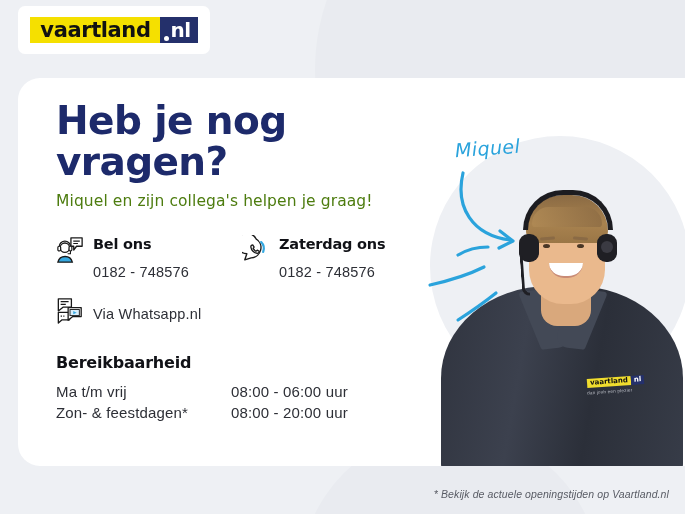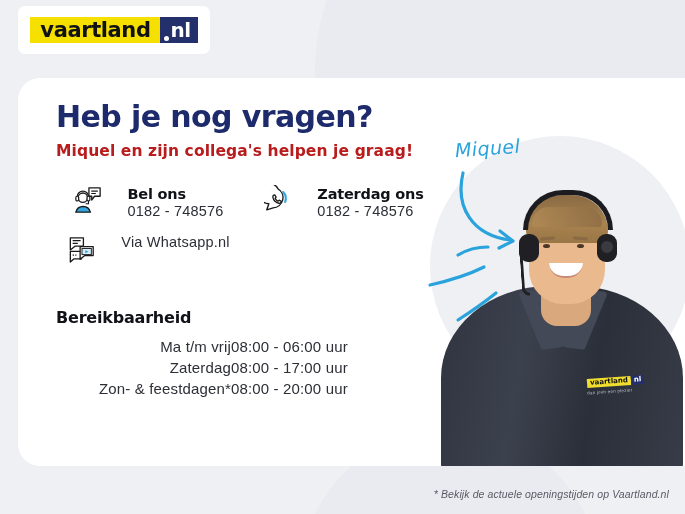--- a/index.html
+++ b/index.html
@@ -75,68 +75,68 @@
     overflow:hidden;
   }
 
   
   .content { position:absolute; left:38px; top:23px; width:390px; }
 
   .headline {
     color:#1d2a6b;
     font-family:"DejaVu Sans", sans-serif;
     font-weight:700;
-    font-size:30px;
+    font-size:39px;
     letter-spacing:-0.6px;
     line-height:1.05;
   }
   .subheadline {
     margin-top:9px;
-    color:#b91c1c;
+    color:#4d7c0f;
     font-family:"DejaVu Sans", sans-serif;
     font-size:15.5px;
-    font-weight:700;
+    font-weight:400;
     letter-spacing:0.1px;
   }
 
   .contact-grid {
     margin-top:24px;
     display:grid;
     grid-template-columns: 186px 1fr;
     row-gap:14px;
   }
-  .contact-item { display:flex; align-items:flex-start; gap:25px;justify-content:center; }
+  .contact-item { display:flex; align-items:flex-start; gap:9px; }
   .contact-ico { width:28px; height:30px; flex:none; margin-top:1px; }
   .contact-txt { padding-top:1px; }
   .contact-title {
     font-family:"DejaVu Sans", sans-serif;
     font-weight:700;
     font-size:14.5px;
     color:#111217;
     letter-spacing:-0.2px;
     line-height:1.15;
   }
   .contact-sub {
     font-family:"Liberation Sans", sans-serif;
     font-size:14.5px;
     color:#2d2f36;
-    margin-top:0;
+    margin-top:11px;
     letter-spacing:0.2px;
   }
 
   
-  .hours { margin-top:44px; }
+  .hours { margin-top:28px; }
   .hours-title {
     font-family:"DejaVu Sans", sans-serif;
     font-weight:700;
     font-size:16px;
     color:#111217;
     letter-spacing:-0.2px;
   }
-  table.hours-tbl { margin-top:9px; border-collapse:collapse;text-align:right; }
+  table.hours-tbl { margin-top:9px; border-collapse:collapse; }
   table.hours-tbl td {
     font-family:"Liberation Sans", sans-serif;
     font-size:15px;
     color:#2d2f36;
     padding:2px 0;
     letter-spacing:0.15px;
   }
   td.day { width:175px; }
 
   
@@ -368,24 +368,20 @@
 
     <div class="hours">
       <div class="hours-title">Bereikbaarheid</div>
       <table class="hours-tbl">
         <tbody>
           <tr>
             <td class="day">Ma t/m vrij</td>
             <td class="time">08:00 - 06:00 uur</td>
           </tr>
           <tr>
-            <td class="day">Zaterdag</td>
-            <td class="time">08:00 - 17:00 uur</td>
-          </tr>
-          <tr>
             <td class="day">Zon- &amp; feestdagen*</td>
             <td class="time">08:00 - 20:00 uur</td>
           </tr>
         </tbody>
       </table>
     </div>
 
   </div>
 </div>
 

